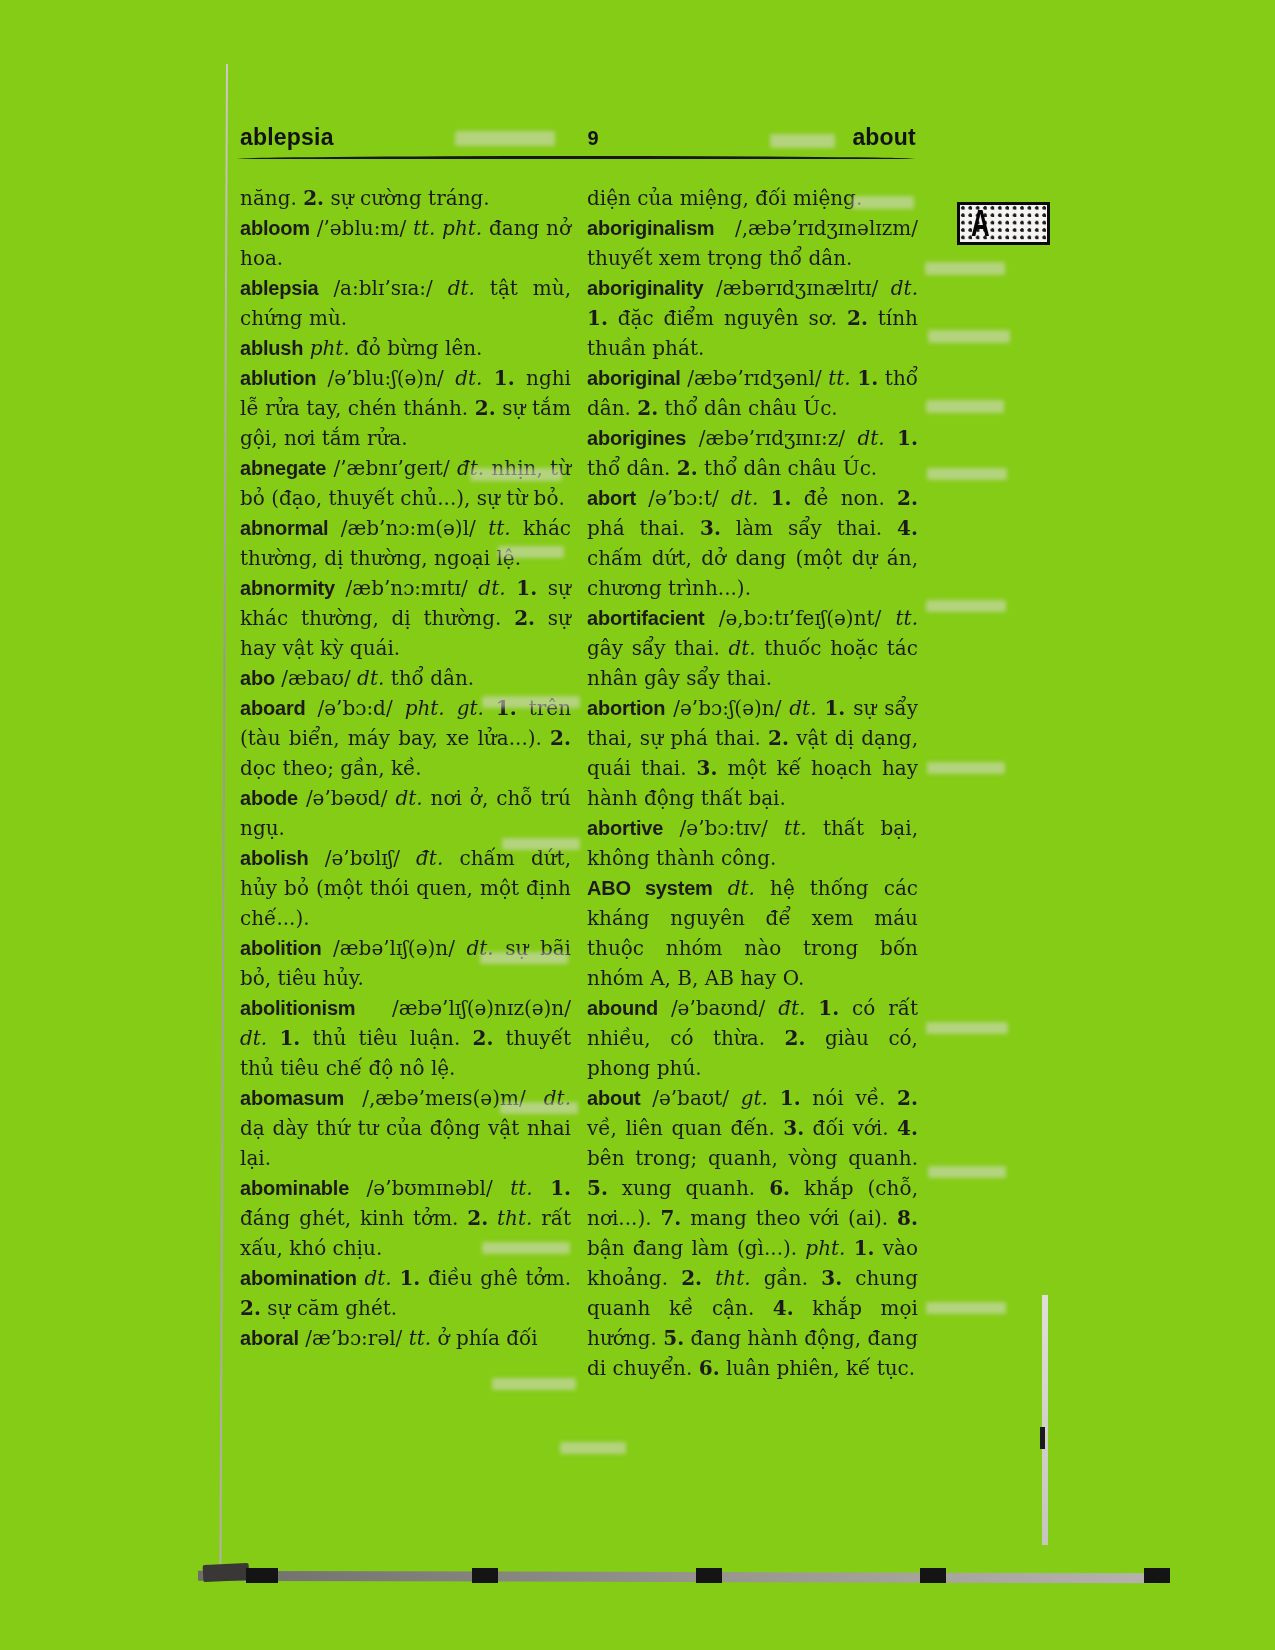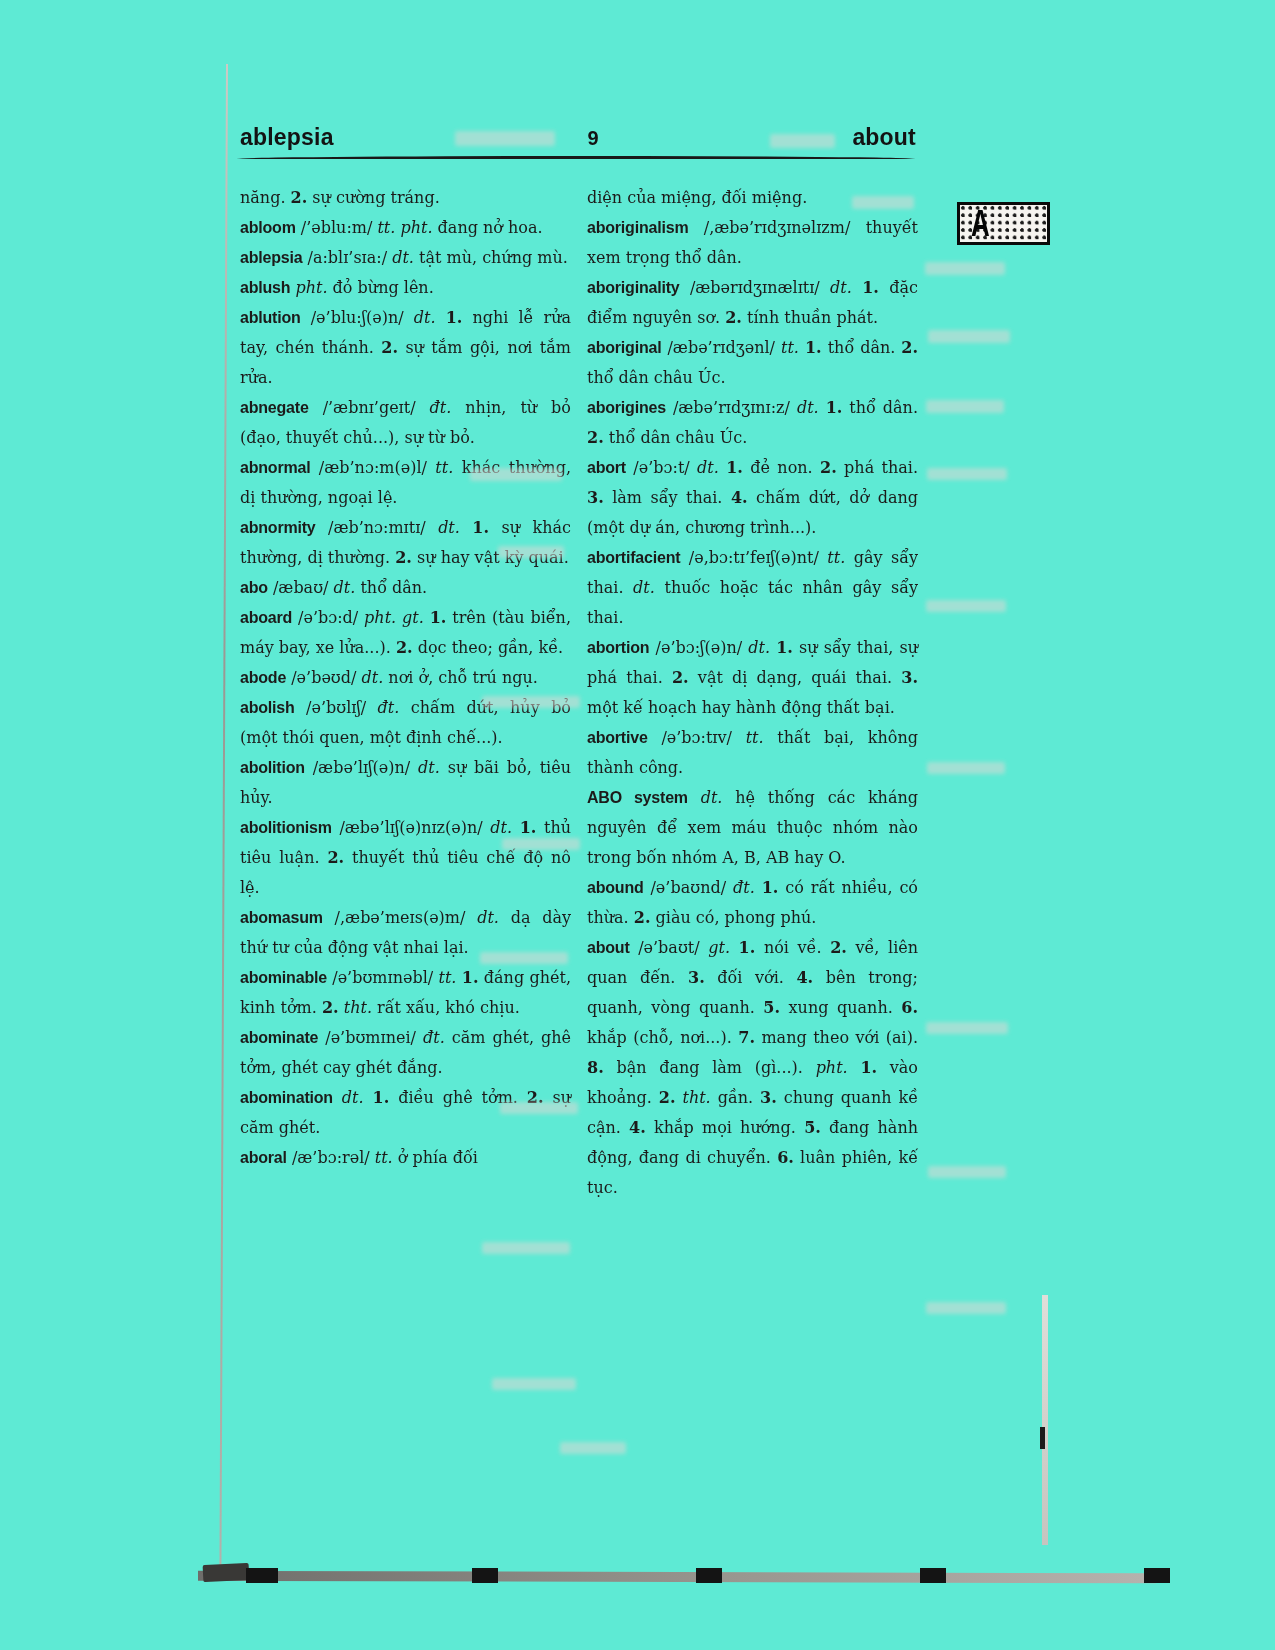--- a/index.html
+++ b/index.html
@@ -3,21 +3,21 @@
 <meta charset="utf-8">
 <style>
   html,body{margin:0;padding:0;}
   body{
     width:1275px;height:1650px;
     background:#ffffff;
     position:relative;
     overflow:hidden;
     font-family:"DejaVu Serif",serif;
   }
-  .scan{position:absolute;inset:0;background:#5eead4;}
+  .scan{position:absolute;inset:0;background:#84cc16;}
 
   
   .edge-left{
     position:absolute;left:226px;top:64px;width:2px;height:1509px;
     background:linear-gradient(to bottom,#cdcac4,#9b9893 40%,#b4b1ab);
     transform:rotate(0.25deg);transform-origin:top center;
   }
 
   
   .header{
@@ -34,21 +34,21 @@
   }
 
   
   .columns{
     position:absolute;left:240px;top:183px;width:678px;
     display:flex;gap:16px;
   }
   .col{width:331px;}
   .entry{
     margin:0;text-align:justify;
-    font-size:16px;line-height:30px;color:#1c1b1a;
+    font-size:20px;line-height:30px;color:#1c1b1a;
   }
   .s-h{font-family:"Liberation Sans",sans-serif;font-weight:bold;letter-spacing:-.2px;}
   .s-b{font-weight:bold;}
   .s-i{font-style:italic;}
 
   
   .letter-tab{
     position:absolute;left:957px;top:202px;width:93px;height:43px;
     box-sizing:border-box;border:3px solid #0a0a0a;
     background-color:#f6f4f0;
@@ -118,21 +118,20 @@
         <p class="entry"><span class="s-h">abnormal</span><span class="s-n"> /æb’nɔ:m(ə)l/ </span><span class="s-i">tt.</span><span class="s-n"> khác thường, dị thường, ngoại lệ.</span></p>
         <p class="entry"><span class="s-h">abnormity</span><span class="s-n"> /æb’nɔ:mɪtɪ/ </span><span class="s-i">dt.</span><span class="s-n"> </span><span class="s-b">1.</span><span class="s-n"> sự khác thường, dị thường. </span><span class="s-b">2.</span><span class="s-n"> sự hay vật kỳ quái.</span></p>
         <p class="entry"><span class="s-h">abo</span><span class="s-n"> /æbaʊ/ </span><span class="s-i">dt.</span><span class="s-n"> thổ dân.</span></p>
         <p class="entry"><span class="s-h">aboard</span><span class="s-n"> /ə’bɔ:d/ </span><span class="s-i">pht. gt.</span><span class="s-n"> </span><span class="s-b">1.</span><span class="s-n"> trên (tàu biển, máy bay, xe lửa...). </span><span class="s-b">2.</span><span class="s-n"> dọc theo; gần, kề.</span></p>
         <p class="entry"><span class="s-h">abode</span><span class="s-n"> /ə’bəʊd/ </span><span class="s-i">dt.</span><span class="s-n"> nơi ở, chỗ trú ngụ.</span></p>
         <p class="entry"><span class="s-h">abolish</span><span class="s-n"> /ə’bʊlɪʃ/ </span><span class="s-i">đt.</span><span class="s-n"> chấm dứt, hủy bỏ (một thói quen, một định chế...).</span></p>
         <p class="entry"><span class="s-h">abolition</span><span class="s-n"> /æbə’lɪʃ(ə)n/ </span><span class="s-i">dt.</span><span class="s-n"> sự bãi bỏ, tiêu hủy.</span></p>
         <p class="entry"><span class="s-h">abolitionism</span><span class="s-n"> /æbə’lɪʃ(ə)nɪz(ə)n/ </span><span class="s-i">dt.</span><span class="s-n"> </span><span class="s-b">1.</span><span class="s-n"> thủ tiêu luận. </span><span class="s-b">2.</span><span class="s-n"> thuyết thủ tiêu chế độ nô lệ.</span></p>
         <p class="entry"><span class="s-h">abomasum</span><span class="s-n"> /,æbə’meɪs(ə)m/ </span><span class="s-i">dt.</span><span class="s-n"> dạ dày thứ tư của động vật nhai lại.</span></p>
         <p class="entry"><span class="s-h">abominable</span><span class="s-n"> /ə’bʊmɪnəbl/ </span><span class="s-i">tt.</span><span class="s-n"> </span><span class="s-b">1.</span><span class="s-n"> đáng ghét, kinh tởm. </span><span class="s-b">2.</span><span class="s-n"> </span><span class="s-i">tht.</span><span class="s-n"> rất xấu, khó chịu.</span></p>
-        <p class="entry"><span class="s-h">abominate</span><span class="s-n"> /ə’bʊmɪnei/ </span><span class="s-i">đt.</span><span class="s-n"> căm ghét, ghê tởm, ghét cay ghét đắng.</span></p>
         <p class="entry"><span class="s-h">abomination</span><span class="s-n"> </span><span class="s-i">dt.</span><span class="s-n"> </span><span class="s-b">1.</span><span class="s-n"> điều ghê tởm. </span><span class="s-b">2.</span><span class="s-n"> sự căm ghét.</span></p>
         <p class="entry"><span class="s-h">aboral</span><span class="s-n"> /æ’bɔ:rəl/ </span><span class="s-i">tt.</span><span class="s-n"> ở phía đối</span></p>
       </div>
     <div class="col" id="right-col">
         <p class="entry"><span class="s-n">diện của miệng, đối miệng.</span></p>
         <p class="entry"><span class="s-h">aboriginalism</span><span class="s-n"> /,æbə’rɪdʒɪnəlɪzm/ thuyết xem trọng thổ dân.</span></p>
         <p class="entry"><span class="s-h">aboriginality</span><span class="s-n"> /æbərɪdʒɪnælɪtɪ/ </span><span class="s-i">dt.</span><span class="s-n"> </span><span class="s-b">1.</span><span class="s-n"> đặc điểm nguyên sơ. </span><span class="s-b">2.</span><span class="s-n"> tính thuần phát.</span></p>
         <p class="entry"><span class="s-h">aboriginal</span><span class="s-n"> /æbə’rɪdʒənl/ </span><span class="s-i">tt.</span><span class="s-n"> </span><span class="s-b">1.</span><span class="s-n"> thổ dân. </span><span class="s-b">2.</span><span class="s-n"> thổ dân châu Úc.</span></p>
         <p class="entry"><span class="s-h">aborigines</span><span class="s-n"> /æbə’rɪdʒɪnɪ:z/ </span><span class="s-i">dt.</span><span class="s-n"> </span><span class="s-b">1.</span><span class="s-n"> thổ dân. </span><span class="s-b">2.</span><span class="s-n"> thổ dân châu Úc.</span></p>
         <p class="entry"><span class="s-h">abort</span><span class="s-n"> /ə’bɔ:t/ </span><span class="s-i">dt.</span><span class="s-n"> </span><span class="s-b">1.</span><span class="s-n"> đẻ non. </span><span class="s-b">2.</span><span class="s-n"> phá thai. </span><span class="s-b">3.</span><span class="s-n"> làm sẩy thai. </span><span class="s-b">4.</span><span class="s-n"> chấm dứt, dở dang (một dự án, chương trình...).</span></p>

